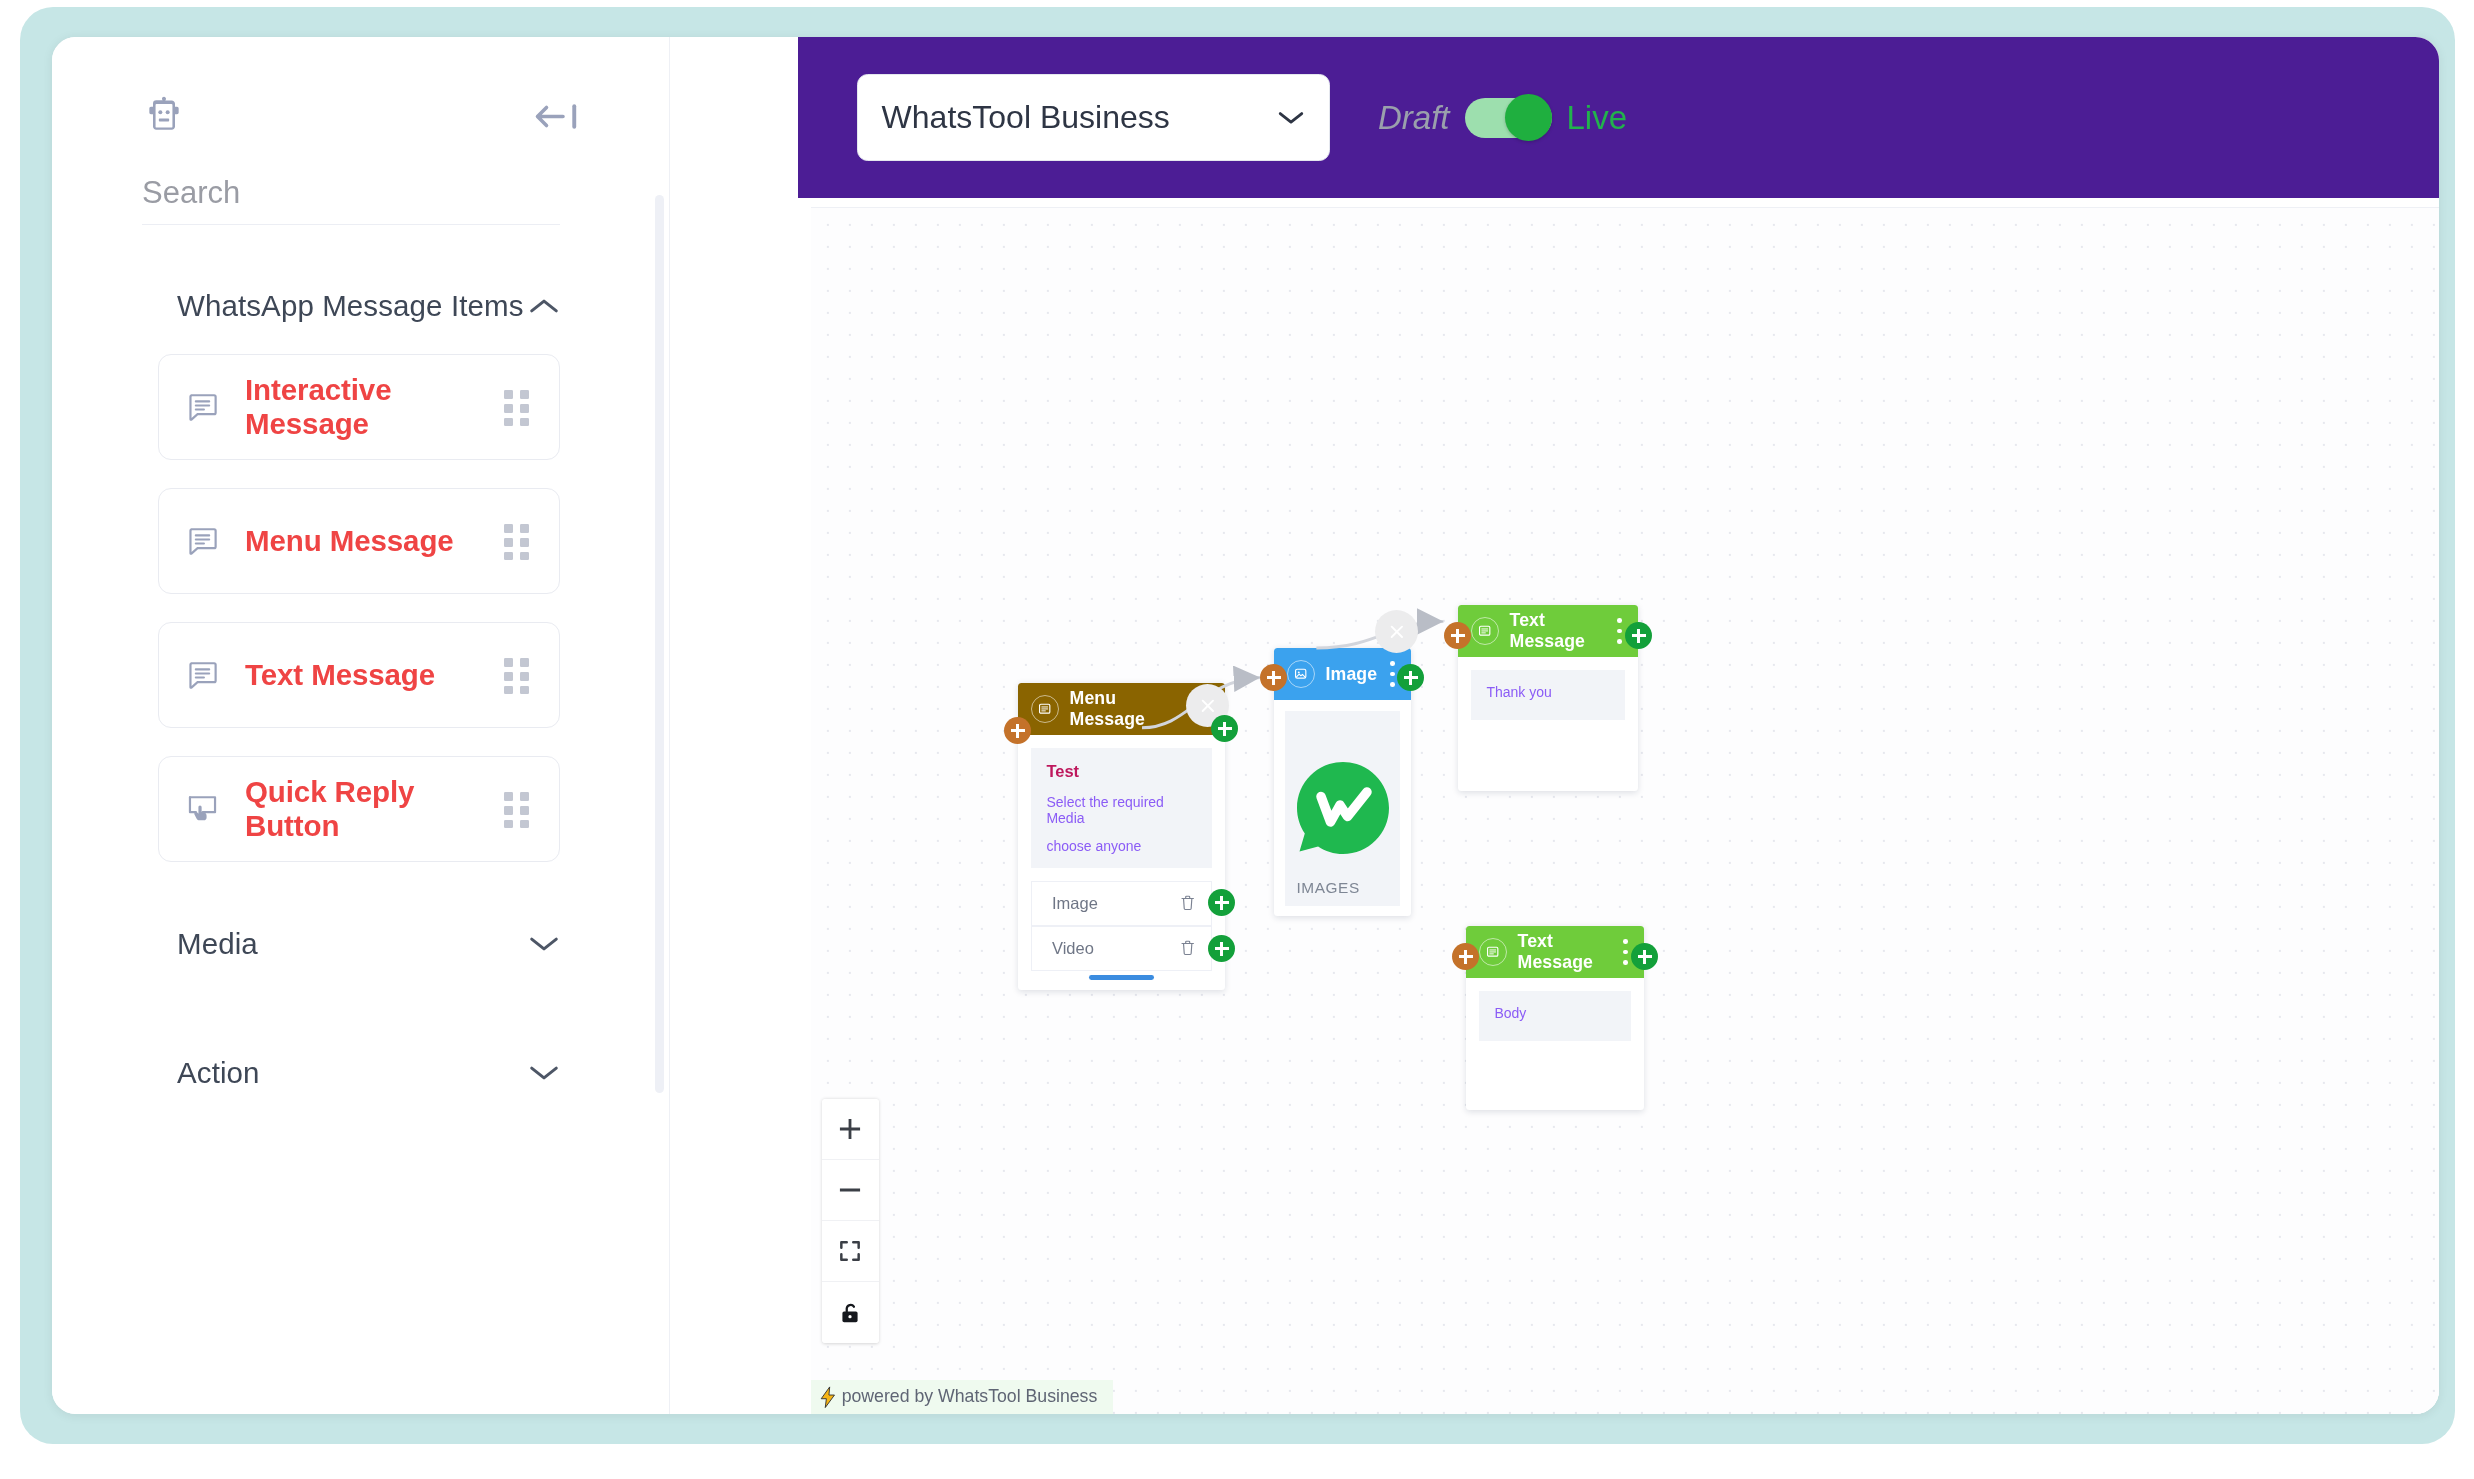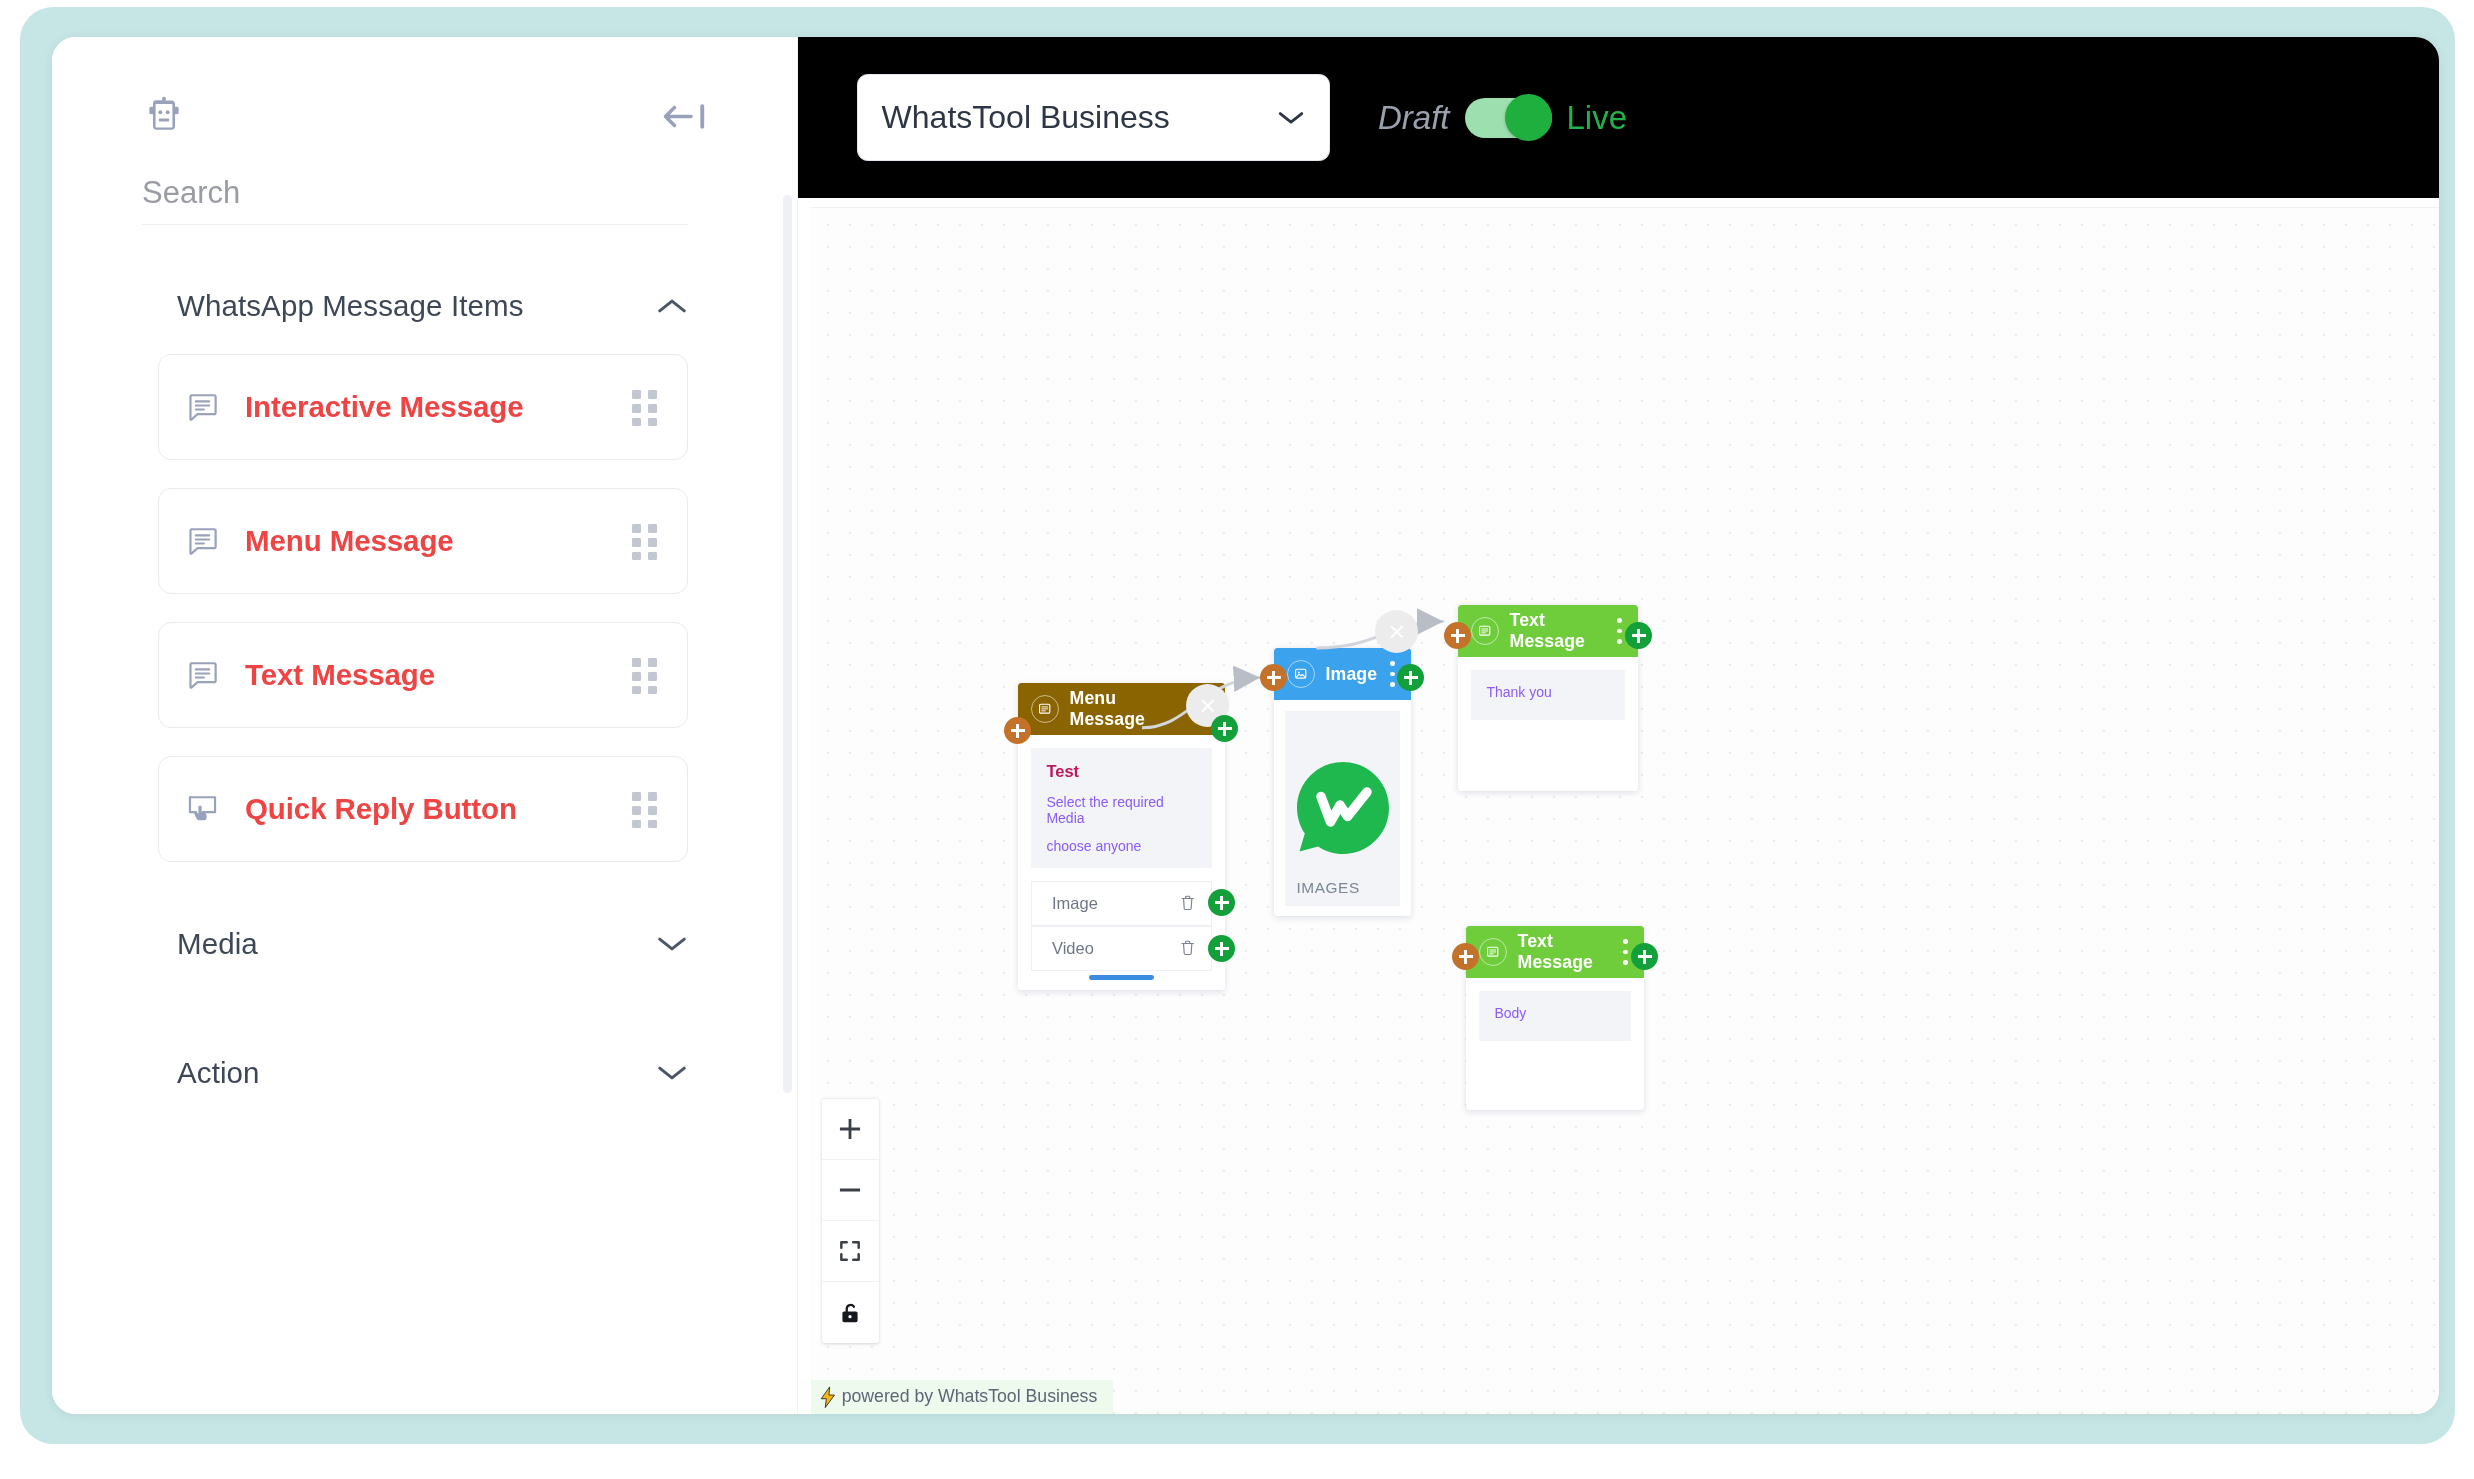--- a/index.html
+++ b/index.html
@@ -39,21 +39,21 @@
     background: #ffffff;
     border-radius: 23.6px;
     box-shadow: 0 1.2px 10.6px rgba(0,0,0,0.07);
     overflow: hidden;
   }
 
   
   .sidebar {
     position: absolute;
     left: 0; top: 0;
-    width: 746px; height: 1377px;
+    width: 618px; height: 1377px;
     background: #ffffff;
     border-right: 0.6px solid #eef0f5;
   }
   .sidebar-inner {
     position: absolute;
     left: 0; top: 0; right: 19px; bottom: 0;
     padding: 0;
   }
   .sidebar-scroll-track {
     position: absolute;
@@ -148,21 +148,21 @@
     position: absolute;
     left: 746px; top: 0;
     width: 1642px; height: 1377px;
     background: #ffffff;
   }
 
   .canvas-topbar {
     position: absolute;
     left: 0; top: 0;
     width: 100%; height: 161px;
-    background: #000000;
+    background: #4c1d95;
     display: flex;
     align-items: center;
     padding-left: 59px;
   }
 
   .flow-select {
     width: 473px; height: 87px;
     border: 0.6px solid #e4e7ee;
     border-radius: 10.6px;
     background: #fff;

